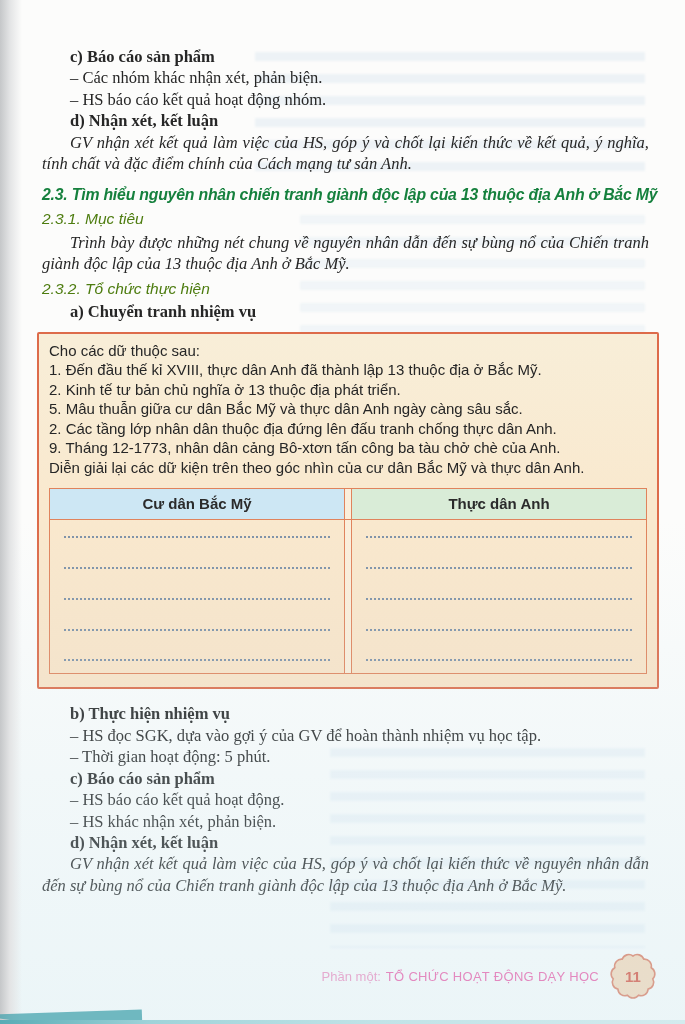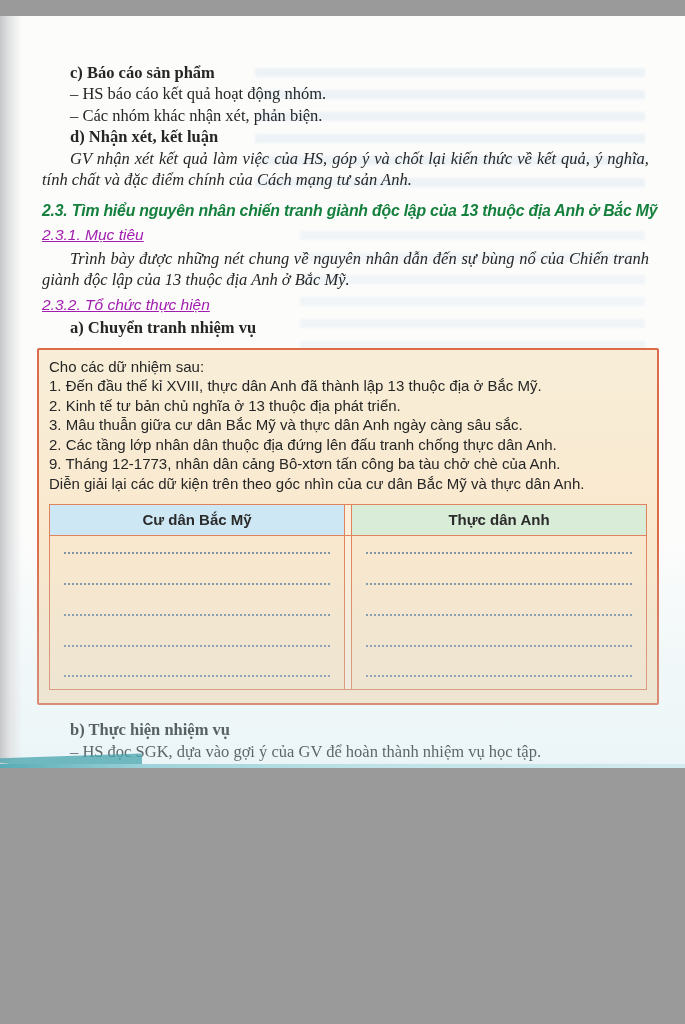--- a/index.html
+++ b/index.html
@@ -1,17 +1,17 @@
 <!DOCTYPE html>
 <html><head>
 <meta charset="utf-8">
 <style>
   html,body{margin:0;padding:0;background:#9a9a9a;}
   .page{
-    position:relative;width:685px;height:752px;margin:16px auto;
+    position:relative;width:685px;height:1024px;margin:0 auto;
     background:#fcfcfb;overflow:hidden;
     font-family:"Liberation Serif",serif;color:#262626;
   }
   
   .edge-left{position:absolute;left:0;top:0;bottom:0;width:22px;
     background:linear-gradient(to right,#c5c7c9 0%,#e3e4e5 45%,rgba(255,255,255,0) 100%);}
   .edge-bottom{position:absolute;left:0;right:0;bottom:0;height:4px;
     background:linear-gradient(to right,#58acb5,#9fd3d9 22%,#c0e3e7 55%,#d3ebee);}
   .corner-teal{position:absolute;left:-8px;bottom:1px;width:150px;height:11px;
     background:#46a3ad;border-radius:0 0 0 70% / 0 0 0 100%;transform:rotate(-2deg);opacity:.75;}
@@ -23,21 +23,21 @@
   .g1{left:255px;top:52px;width:390px;height:130px;}
   .g2{left:300px;top:215px;width:345px;height:160px;opacity:.8;}
   .g3{left:330px;top:748px;width:315px;height:200px;opacity:.85;}
 
   .content{position:absolute;left:42px;right:36px;top:46px;font-size:16.5px;line-height:1.3;}
   .sub-head{font-weight:bold;margin:0 0 0 28px;}
   .item{margin:0 0 0 28px;}
   .para{margin:0;text-align:justify;text-indent:28px;font-style:italic;}
   .sec-head{margin:9px 0 3px 0;font:italic bold 15.8px/1.4 "Liberation Sans",sans-serif;
     color:#15803d;letter-spacing:-0.2px;white-space:nowrap;}
-  .sub-sec{margin:1px 0 2px 0;font:italic 15.5px/1.35 "Liberation Sans",sans-serif;color:#a21caf;text-decoration:underline;}
+  .sub-sec{margin:1px 0 2px 0;font:italic 15.5px/1.35 "Liberation Sans",sans-serif;color:#4d7c0f;}
   .gap3{height:3px;}
 
   
   .activity-box{margin:9px 0 0 -5px;width:598px;border:2px solid #dd6b4a;border-radius:2px;
     background:linear-gradient(to bottom,#f8eed8 0%,#f9e9cf 45%,#fae3c6 100%);
     padding:7px 10px 13px 10px;
     font:15px/1.3 "Liberation Sans",sans-serif;color:#262626;}
   .box-line{margin:0;}
   .t-wrap{margin-top:11px;border:1px solid #e0835c;}
   .t-row-head{display:grid;grid-template-columns:1fr 8px 1fr;height:30px;border-bottom:1px solid #e0835c;}
@@ -64,37 +64,37 @@
 </head>
 <body>
 
 <div class="page">
   <div class="ghost g1"></div>
   <div class="ghost g2"></div>
   <div class="ghost g3"></div>
 
   <div class="content">
     <p class="sub-head">c) Báo cáo sản phẩm</p>
+    <p class="item">– Các nhóm khác nhận xét, phản biện.</p>
     <p class="item">– HS báo cáo kết quả hoạt động nhóm.</p>
-    <p class="item">– Các nhóm khác nhận xét, phản biện.</p>
     <p class="sub-head">d) Nhận xét, kết luận</p>
     <p class="para">GV nhận xét kết quả làm việc của HS, góp ý và chốt lại kiến thức về kết quả, ý nghĩa, tính chất và đặc điểm chính của Cách mạng tư sản Anh.</p>
 
     <h2 class="sec-head">2.3. Tìm hiểu nguyên nhân chiến tranh giành độc lập của 13 thuộc địa Anh ở Bắc Mỹ</h2>
     <h3 class="sub-sec">2.3.1. Mục tiêu</h3>
     <p class="para">Trình bày được những nét chung về nguyên nhân dẫn đến sự bùng nổ của Chiến tranh giành độc lập của 13 thuộc địa Anh ở Bắc Mỹ.</p>
     <div class="gap3"></div>
     <h3 class="sub-sec">2.3.2. Tổ chức thực hiện</h3>
     <p class="sub-head">a) Chuyển tranh nhiệm vụ</p>
 
     <div class="activity-box">
-      <p class="box-line">Cho các dữ nhiệm sau:</p>
+      <p class="box-line">Cho các dữ thuộc sau:</p>
       <p class="box-line">1. Đến đầu thế kỉ XVIII, thực dân Anh đã thành lập 13 thuộc địa ở Bắc Mỹ.</p>
       <p class="box-line">2. Kinh tế tư bản chủ nghĩa ở 13 thuộc địa phát triển.</p>
-      <p class="box-line">3. Mâu thuẫn giữa cư dân Bắc Mỹ và thực dân Anh ngày càng sâu sắc.</p>
+      <p class="box-line">5. Mâu thuẫn giữa cư dân Bắc Mỹ và thực dân Anh ngày càng sâu sắc.</p>
       <p class="box-line">2. Các tầng lớp nhân dân thuộc địa đứng lên đấu tranh chống thực dân Anh.</p>
       <p class="box-line">9. Tháng 12-1773, nhân dân cảng Bô-xtơn tấn công ba tàu chở chè của Anh.</p>
       <p class="box-line">Diễn giải lại các dữ kiện trên theo góc nhìn của cư dân Bắc Mỹ và thực dân Anh.</p>
 
       <div class="t-wrap">
         <div class="t-row-head">
           <div class="t-h t-h-blue">Cư dân Bắc Mỹ</div>
           <div class="t-gap"></div>
           <div class="t-h t-h-green">Thực dân Anh</div>
         </div>

